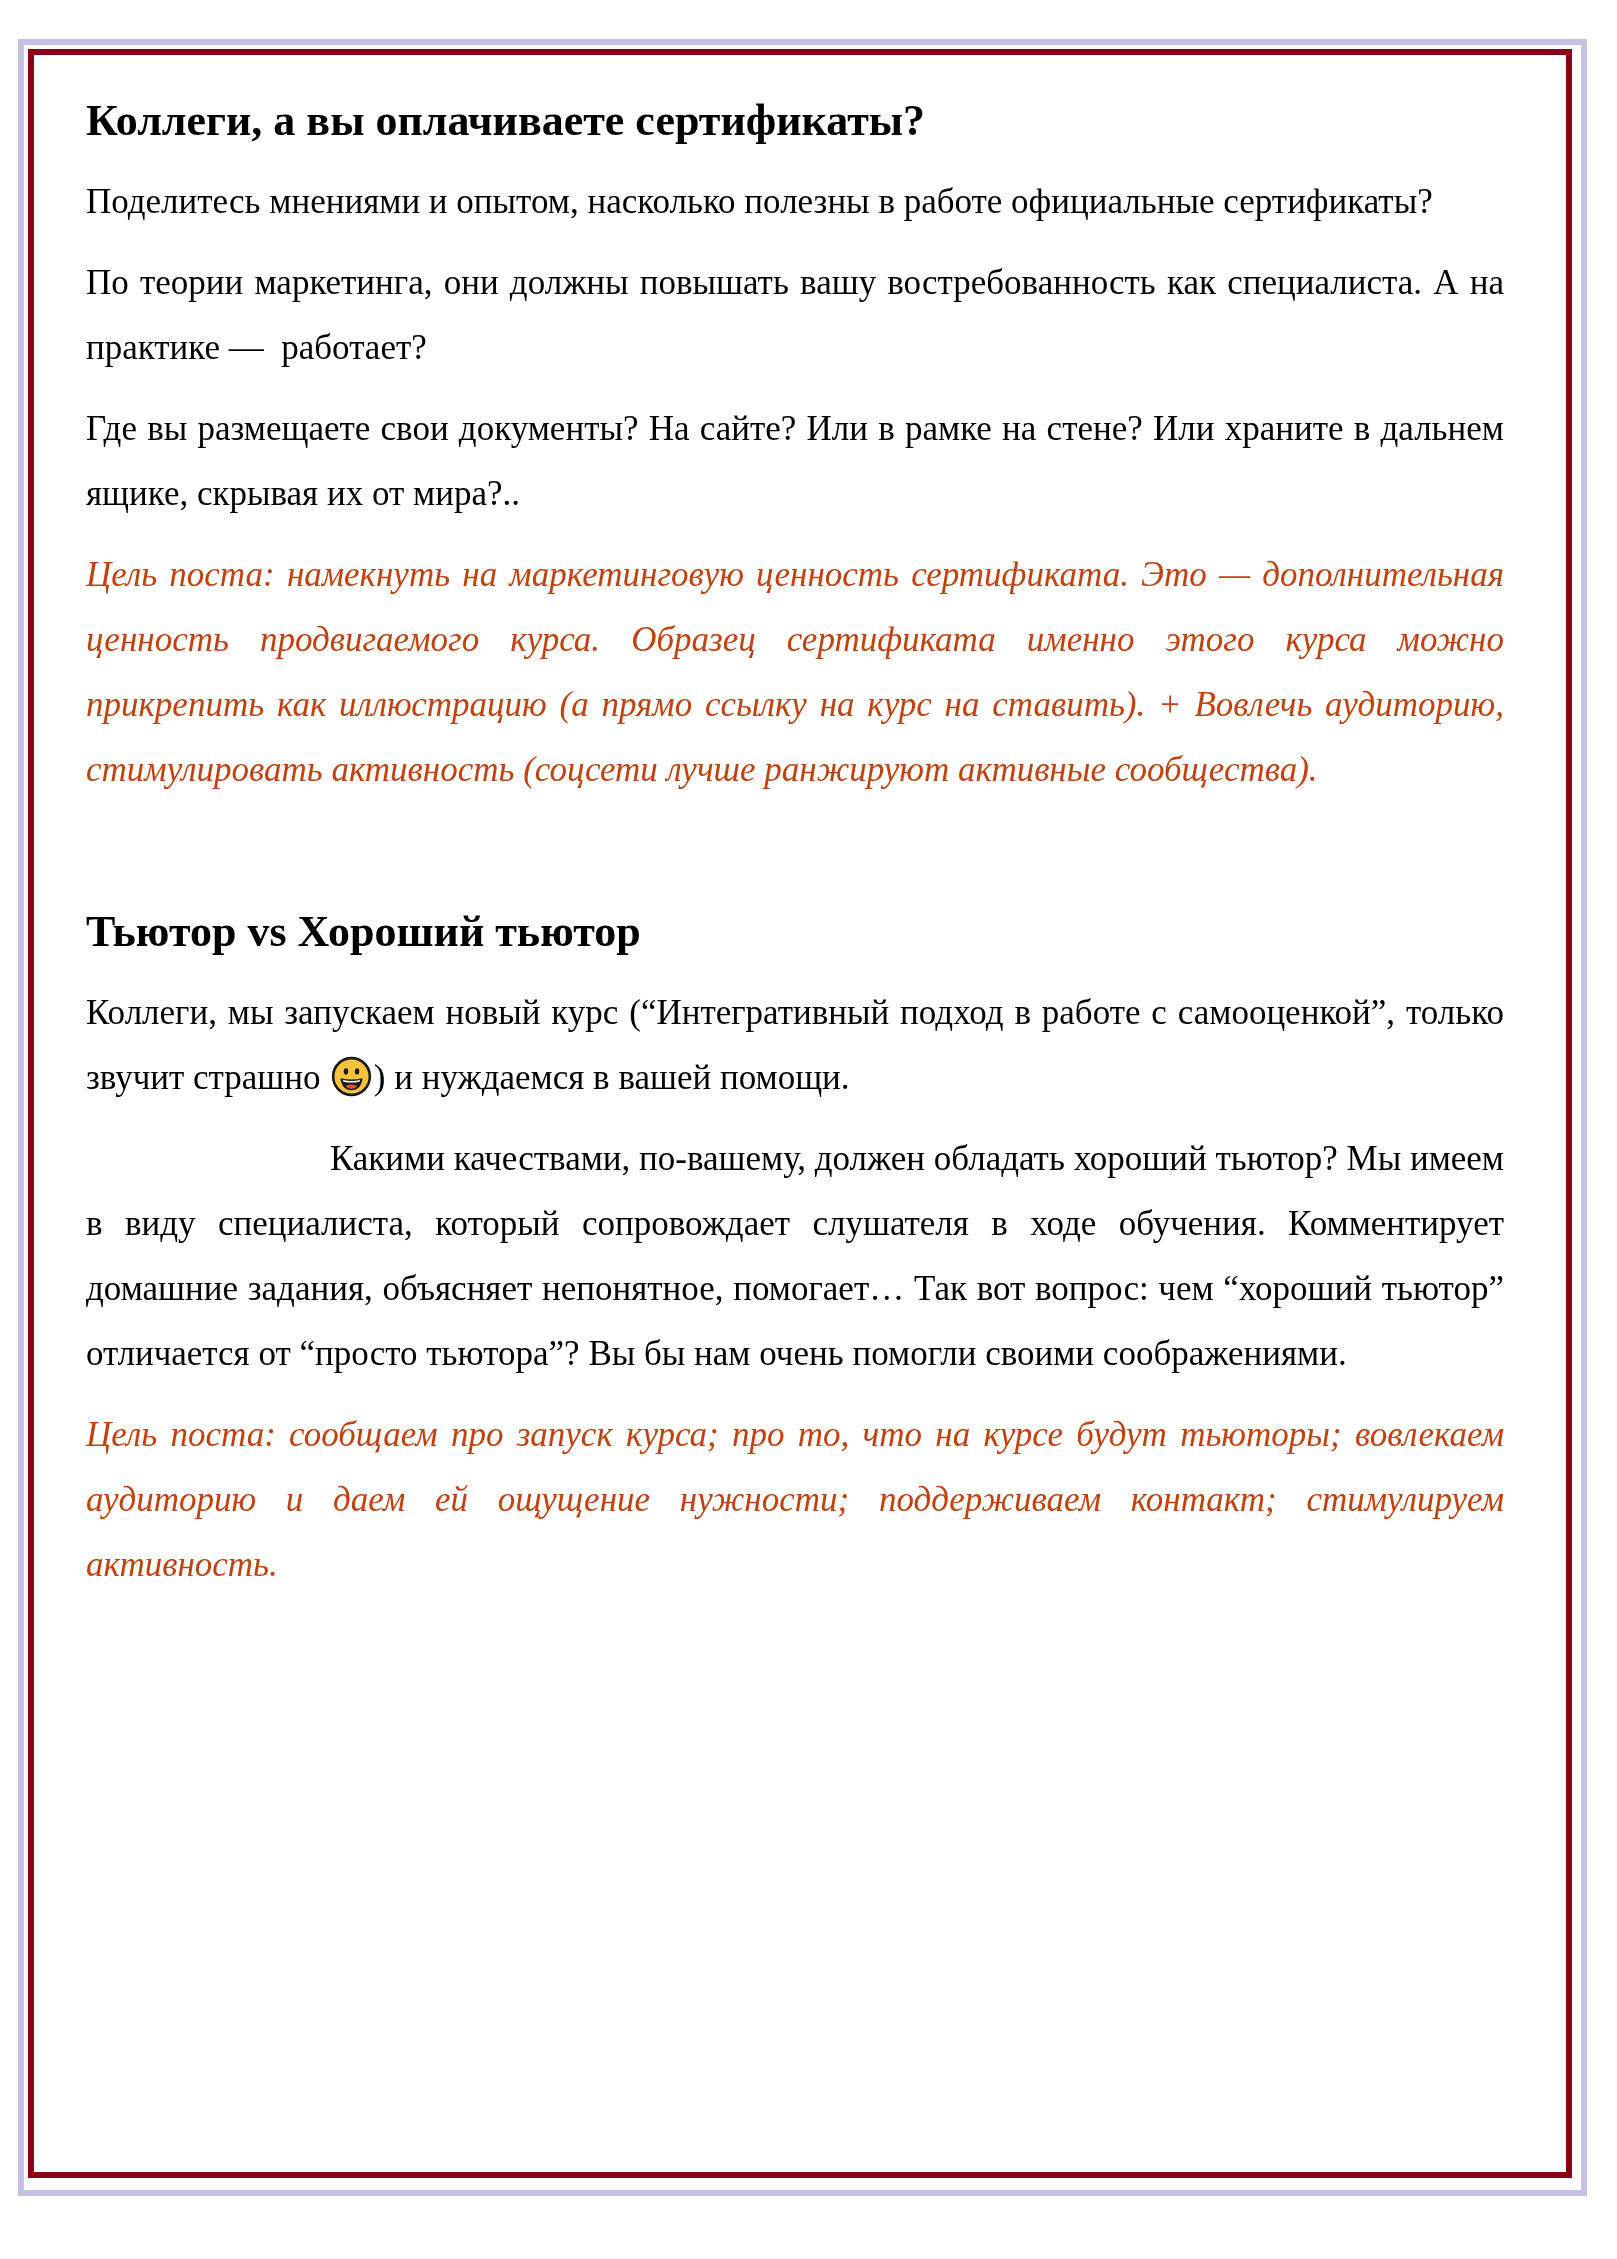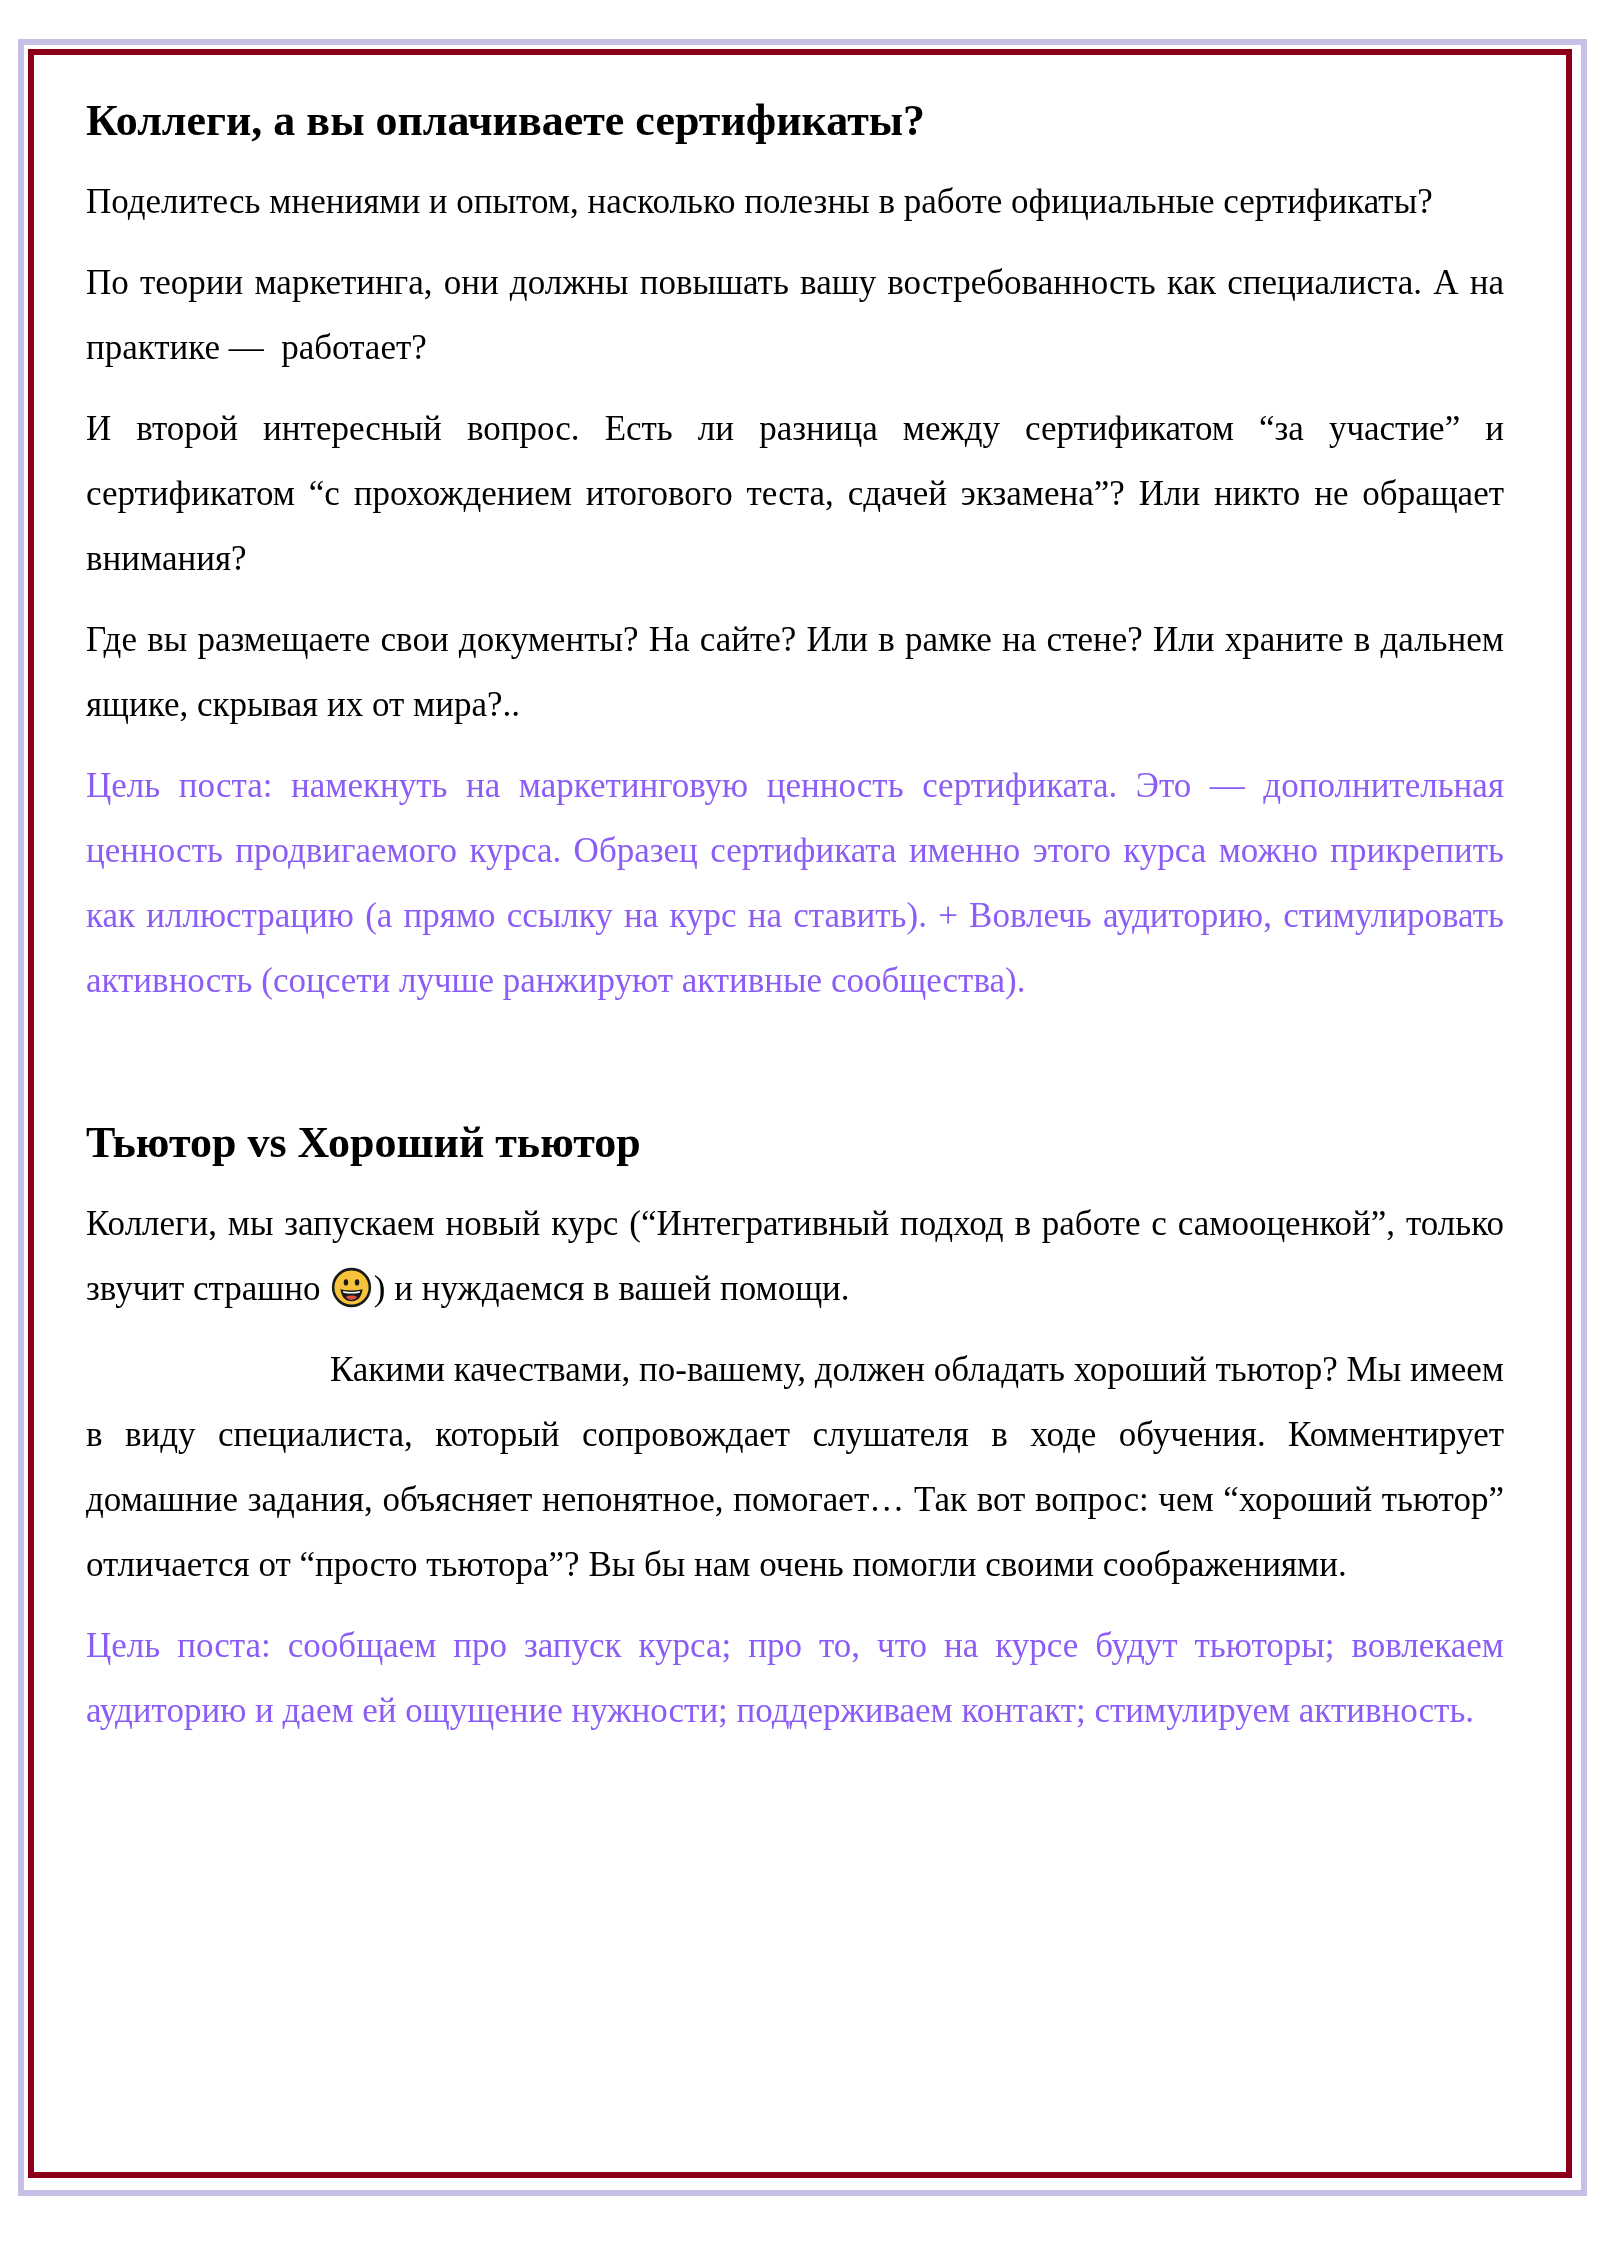--- a/index.html
+++ b/index.html
@@ -14,38 +14,37 @@
   }
   .content {
     position: absolute; left: 86px; top: 88px; width: 1418px;
     font-family: "Liberation Serif", "DejaVu Serif", serif;
     font-size: 35px; color: #000;
   }
   .content p {
     margin: 0 0 16px 0; line-height: 65px; text-align: justify;
   }
   .content p.title { font-weight: bold; font-size: 44px; line-height: 65px; }
-  .content p.goal { color: #8b5cf6; }
+  .content p.goal { font-style: italic; color: #c2410c; }
   .content .spacer { height: 81px; }
   .emoji {
     display: inline-block; width: 41px; height: 41px; vertical-align: -8px; margin: 0 1.8px;
   }
 </style>
 </head>
 <body>
 
 <div class="outer-frame"></div>
 <div class="inner-frame"></div>
 
 <div class="content">
   <section>
     <p class="title">Коллеги, а вы оплачиваете сертификаты?</p>
     <p>Поделитесь мнениями и опытом, насколько полезны в работе официальные сертификаты?</p>
     <p style="white-space: pre-wrap;">По теории маркетинга, они должны повышать вашу востребованность как специалиста. А на практике —  работает?</p>
-    <p>И второй интересный вопрос. Есть ли разница между сертификатом “за участие” и сертификатом “с прохождением итогового теста, сдачей экзамена”? Или никто не обращает внимания?</p>
     <p>Где вы размещаете свои документы? На сайте? Или в рамке на стене? Или храните в дальнем ящике, скрывая их от мира?..</p>
     <p class="goal">Цель поста: намекнуть на маркетинговую ценность сертификата. Это — дополнительная ценность продвигаемого курса. Образец сертификата именно этого курса можно прикрепить как иллюстрацию (а прямо ссылку на курс на ставить). + Вовлечь аудиторию, стимулировать активность (соцсети лучше ранжируют активные сообщества).</p>
   </section>
 
   <div class="spacer"></div>
 
   <section>
     <p class="title">Тьютор vs Хороший тьютор</p>
     <p><span>Коллеги, мы запускаем новый курс (“Интегративный подход в работе с самооценкой”, только звучит страшно </span><svg class="emoji" viewBox="0 0 48 48">
         <circle cx="24" cy="24" r="21.5" fill="#f7c33c" stroke="#1a1a1a" stroke-width="3"></circle>

